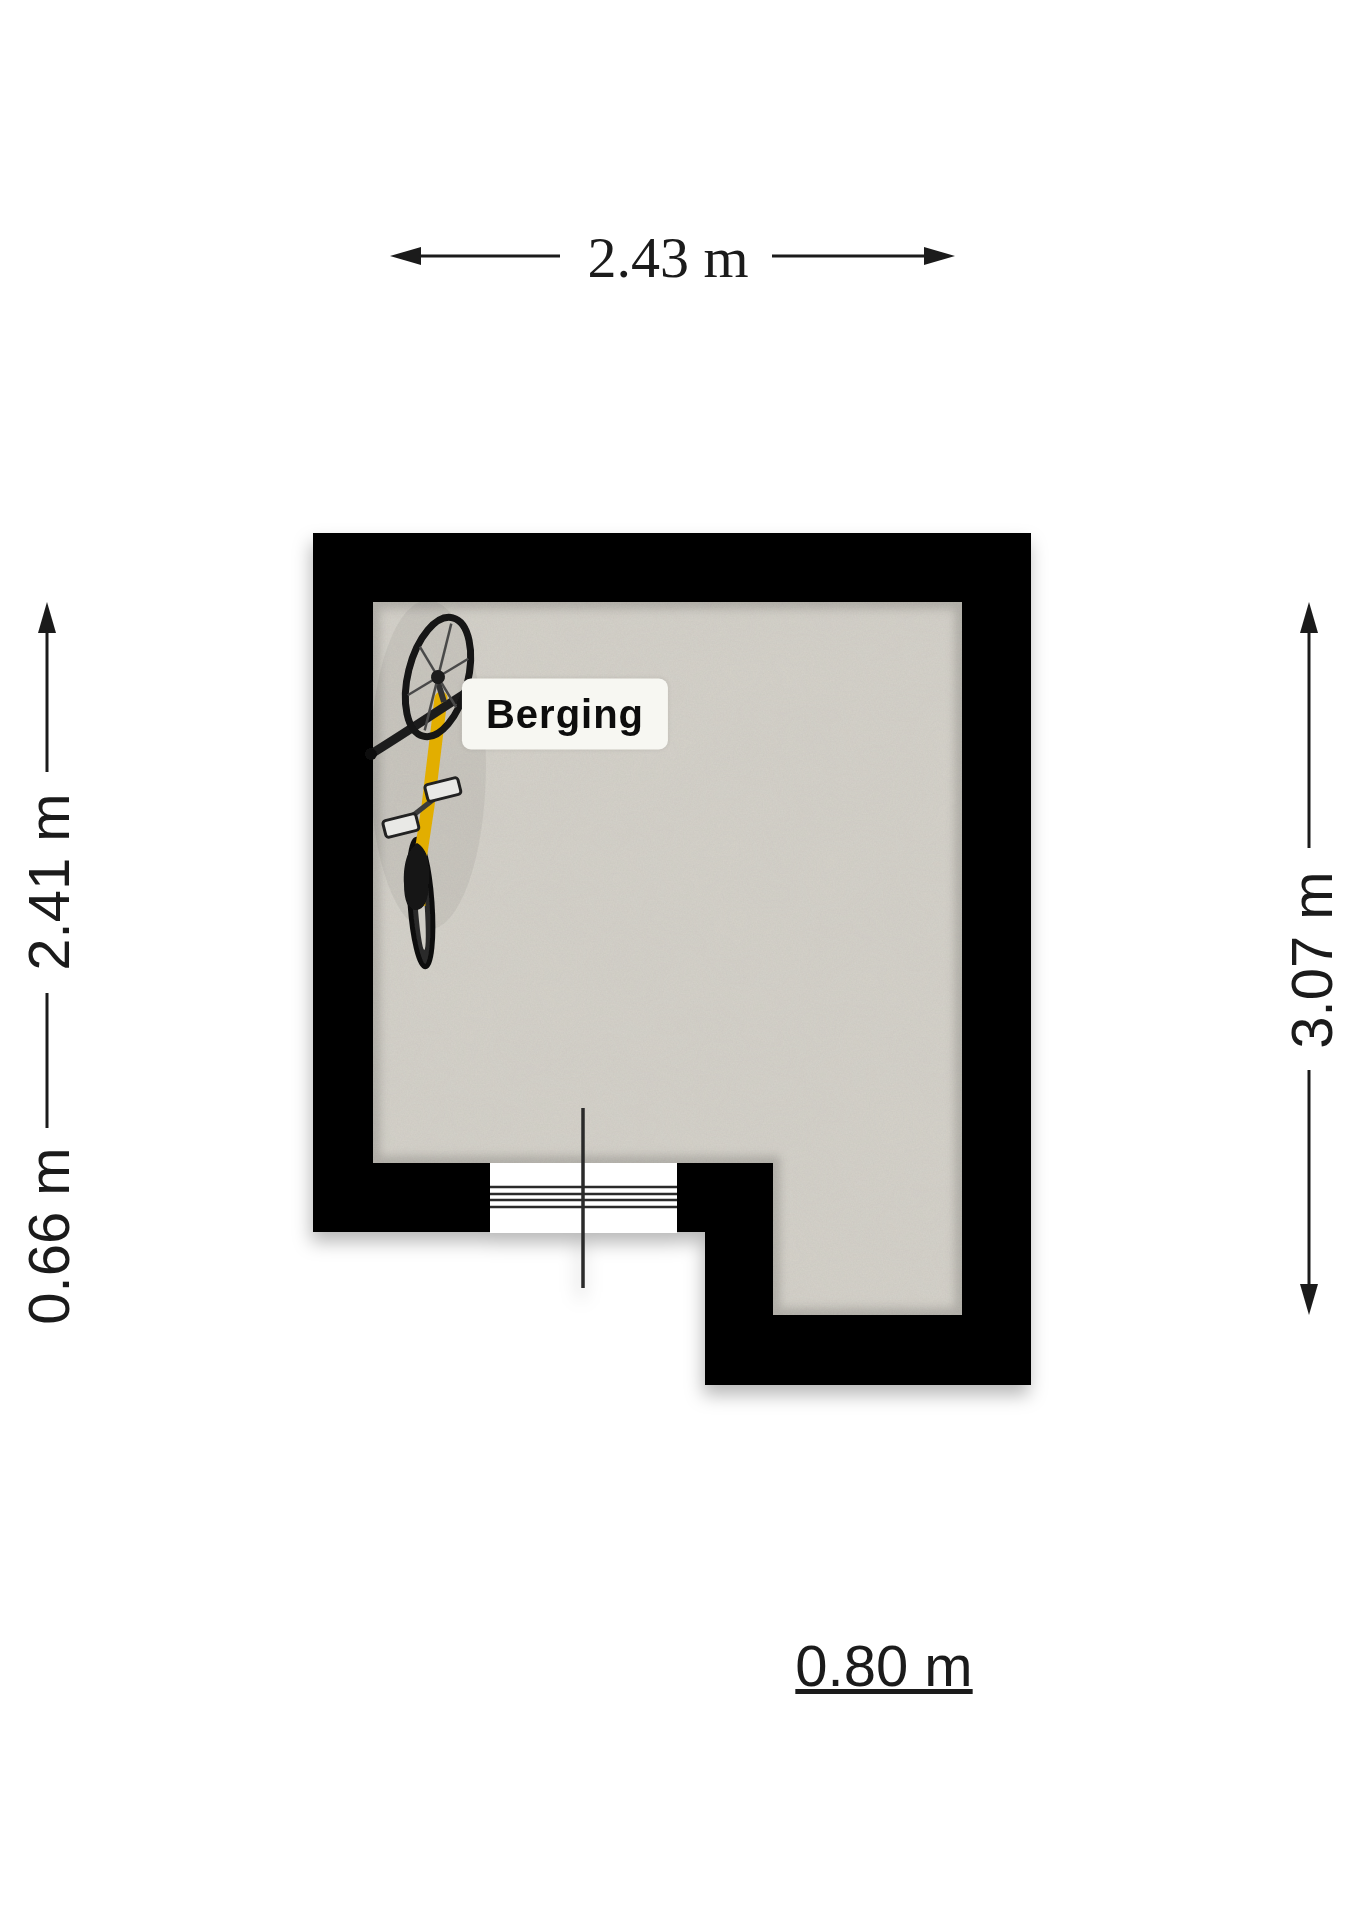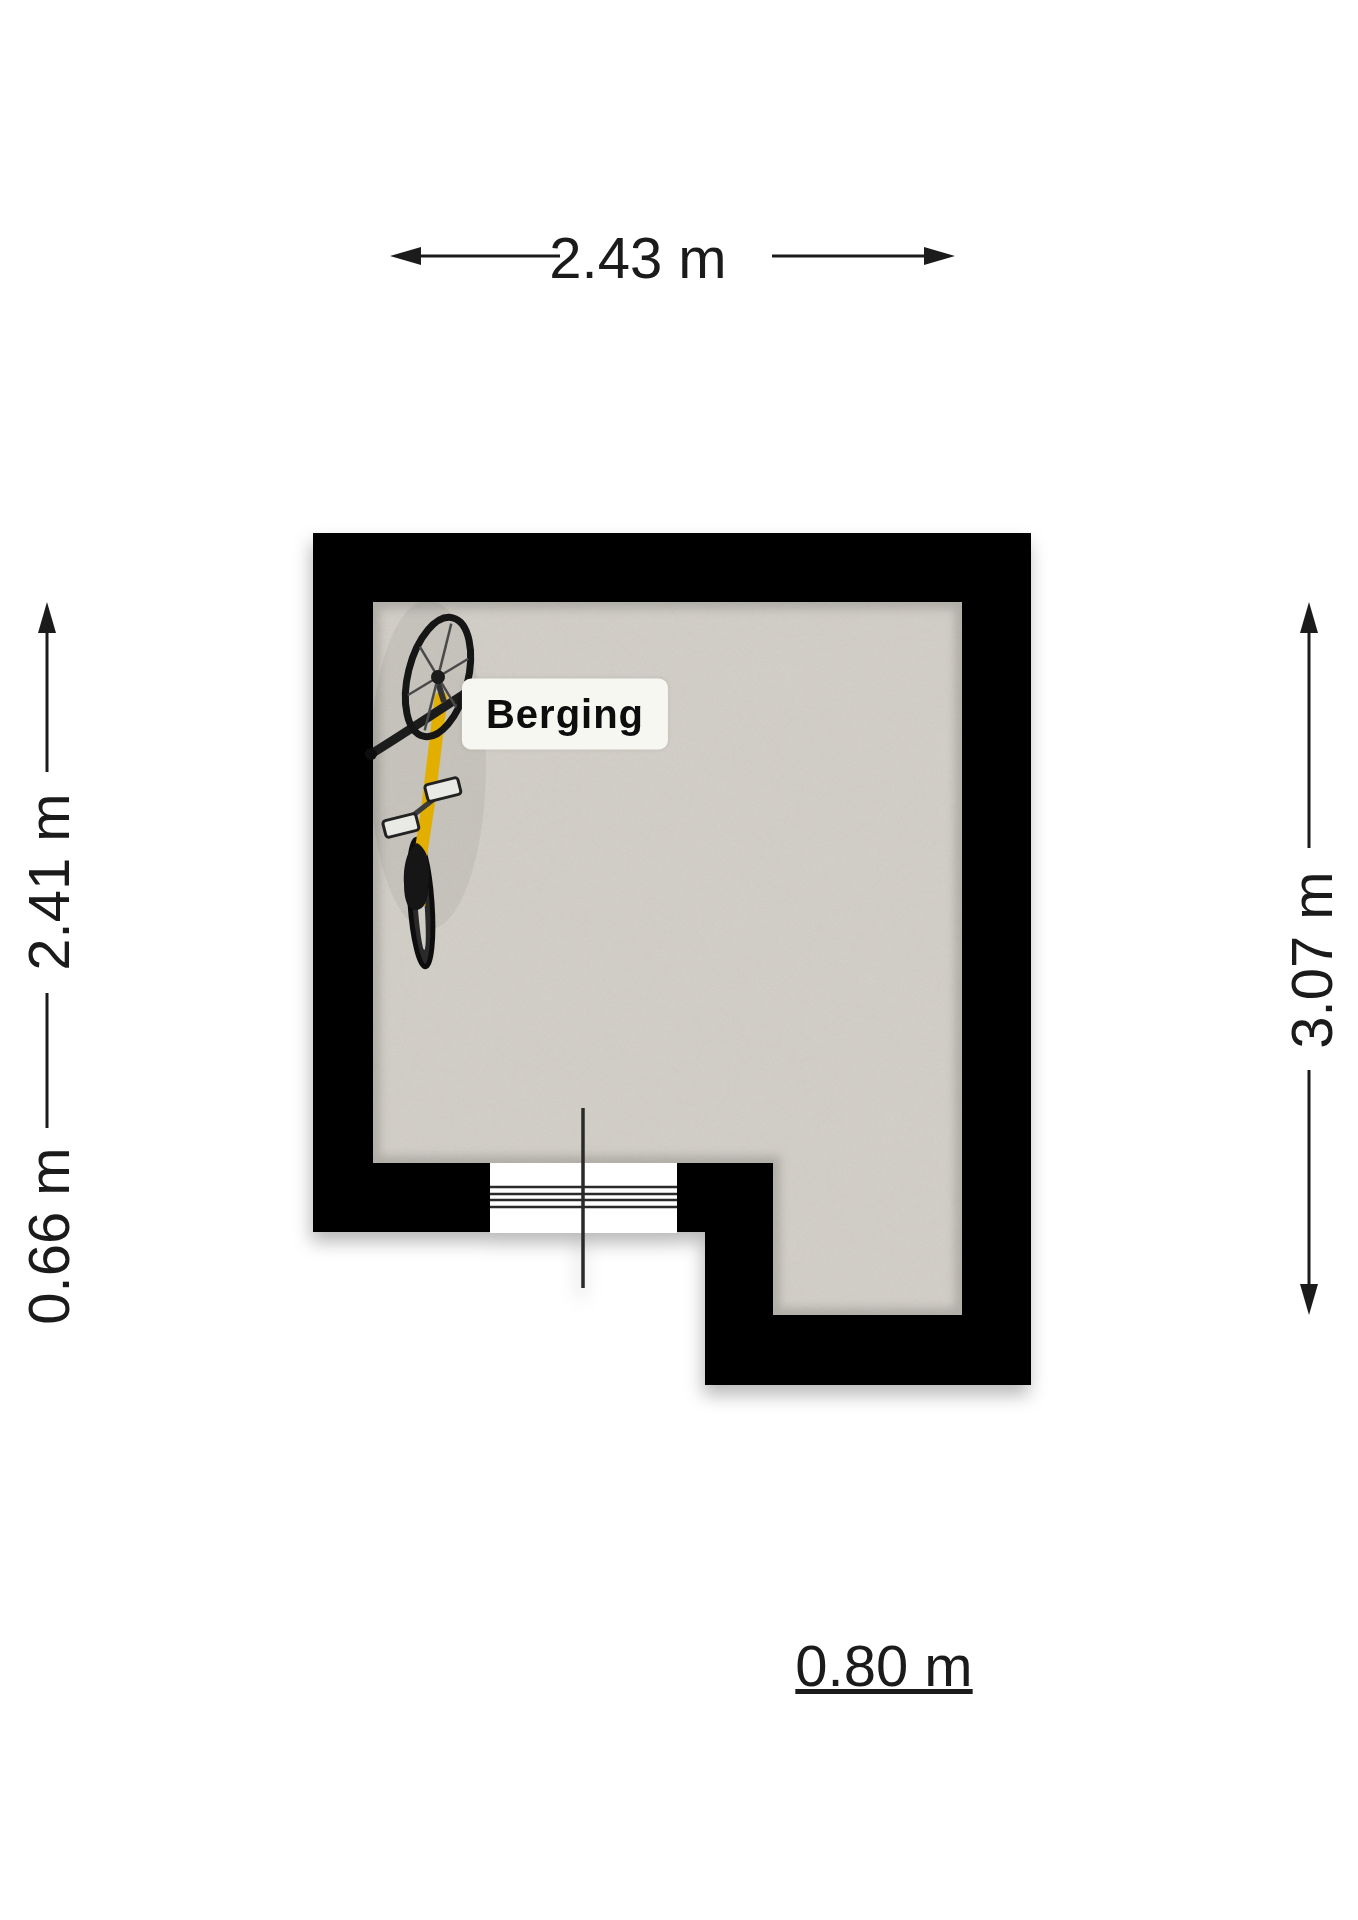--- a/index.html
+++ b/index.html
@@ -6,21 +6,21 @@
   .canvas{
     position:relative;width:1358px;height:1920px;background:#ffffff;
     overflow:hidden;font-family:"Liberation Sans",sans-serif;
   }
   svg.plan{position:absolute;left:0;top:0;}
   .dim{
     position:absolute;color:#1b1b1b;font-size:58px;line-height:1;
     white-space:nowrap;transform:translate(-50%,-50%);
   }
   .dim.vert{transform:translate(-50%,-50%) rotate(-90deg);}
-  .dim-top{left:638px;top:258px;}
+  .dim-top{left:668px;top:258px;font-family:Liberation Serif, serif;}
   .dim-left-upper{left:49px;top:882px;}
   .dim-left-lower{left:49px;top:1236px;}
   .dim-right{left:1312px;top:960px;}
   .dim-bottom{left:884px;top:1666px;text-decoration:underline;}
   .room-label{
     position:absolute;left:565px;top:714px;transform:translate(-50%,-50%);
     background:#f7f7f2;border-radius:9px;padding:13px 24px;
     font-size:40px;font-weight:bold;color:#0d0d0d;letter-spacing:1px;
     box-shadow:0 0 4px rgba(0,0,0,0.08);
   }

